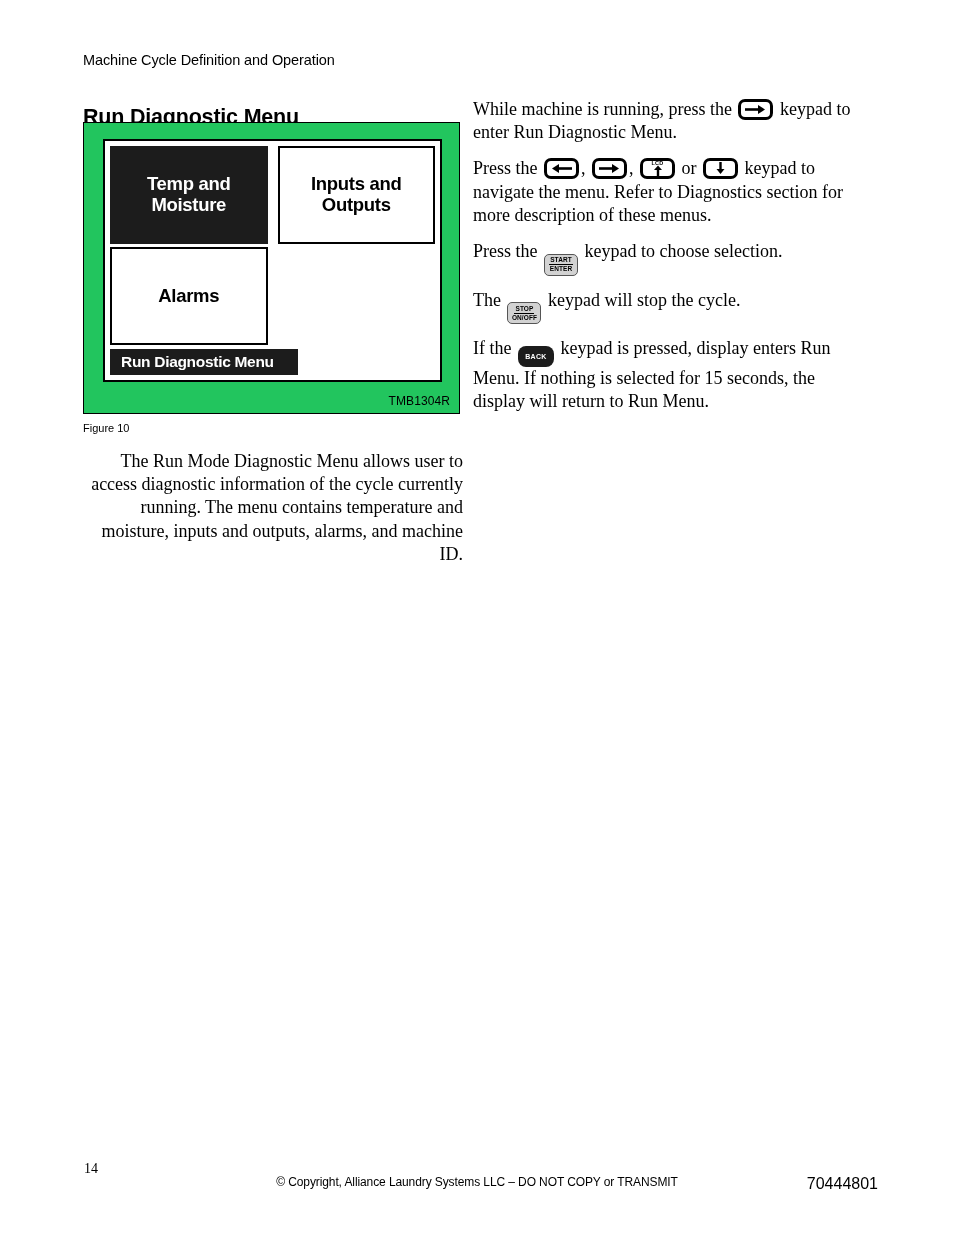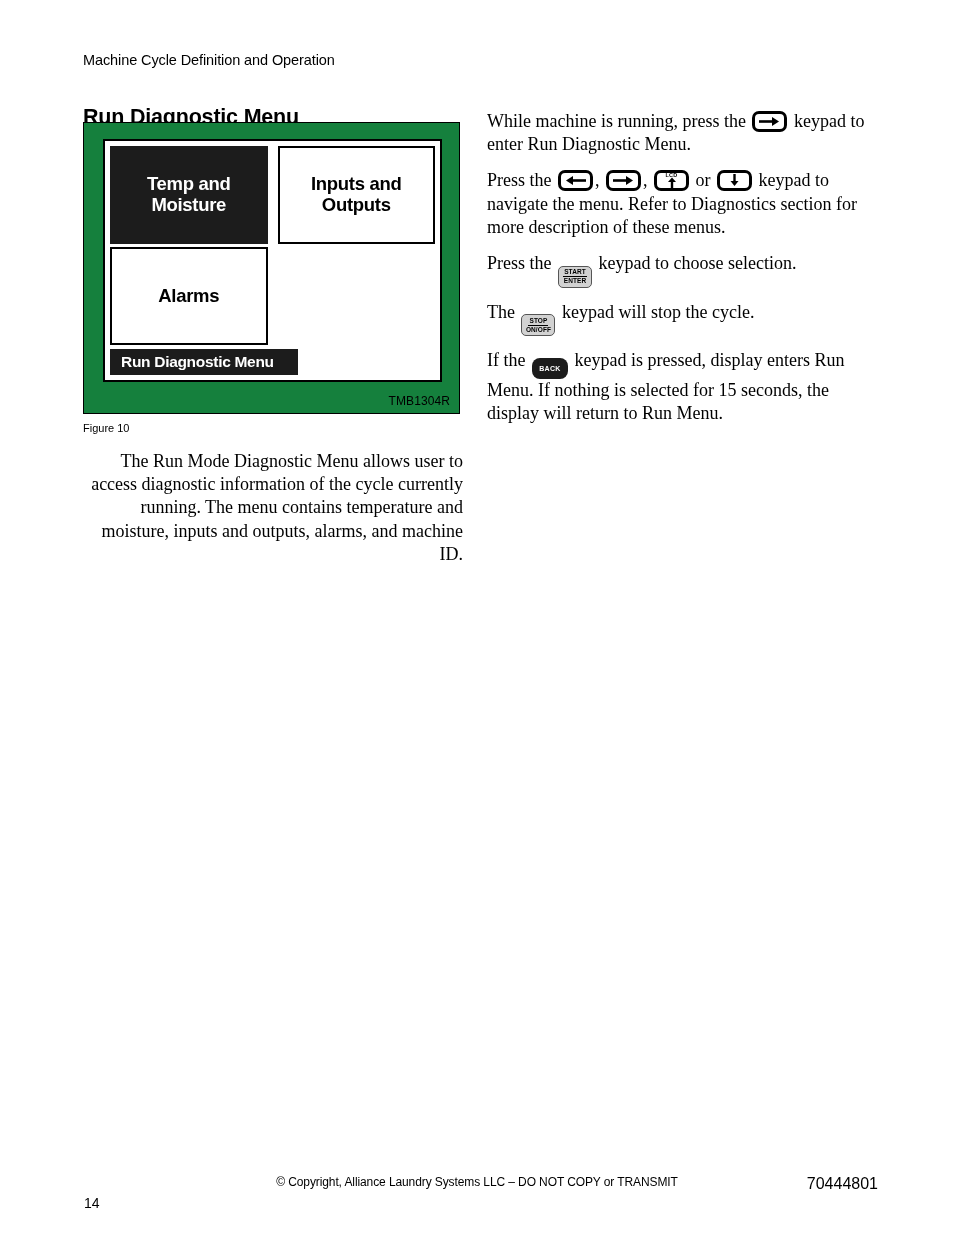--- a/index.html
+++ b/index.html
@@ -48,21 +48,21 @@
     width: 377px;
   }
 
   
   .figure-frame {
     position: relative;
     box-sizing: border-box;
     width: 377px;
     height: 292px;
     border: 1.5px solid #000;
-    background: #15803d;
+    background: #22c55e;
   }
 
   
   .lcd-panel {
     position: absolute;
     left: 19px;
     top: 16px;
     width: 339px;
     height: 243px;
     box-sizing: border-box;
@@ -150,26 +150,25 @@
     top: 450px;
     width: 380px;
     font-size: 18px;
     line-height: 1.29;
     text-align: right;
   }
 
   
   .right-col {
     position: absolute;
-    left: 487px;
+    left: 473px;
     top: 98px;
     width: 380px;
     font-size: 18px;
     line-height: 1.29;
-    margin-top: 12px;
   }
   .right-col p {
     margin: 0 0 13px 0;
   }
 
   
   .key {
     display: inline-block;
     vertical-align: -5px;
     box-sizing: border-box;
@@ -262,23 +261,22 @@
     font-size: 7px;
     letter-spacing: 0.3px;
     color: #ffffff;
   }
 
   
   .footer-page {
     position: absolute;
     left: 84px;
     top: 1161px;
-    font-family: Liberation Sans, sans-serif;
+    font-family: Liberation Serif, serif;
     font-size: 14px;
-    margin-top: 34px;
   }
   .footer-copy {
     position: absolute;
     left: 0;
     right: 0;
     top: 1175px;
     text-align: center;
     font-family: "Liberation Sans", sans-serif;
     font-size: 12px;
     letter-spacing: -0.1px;

